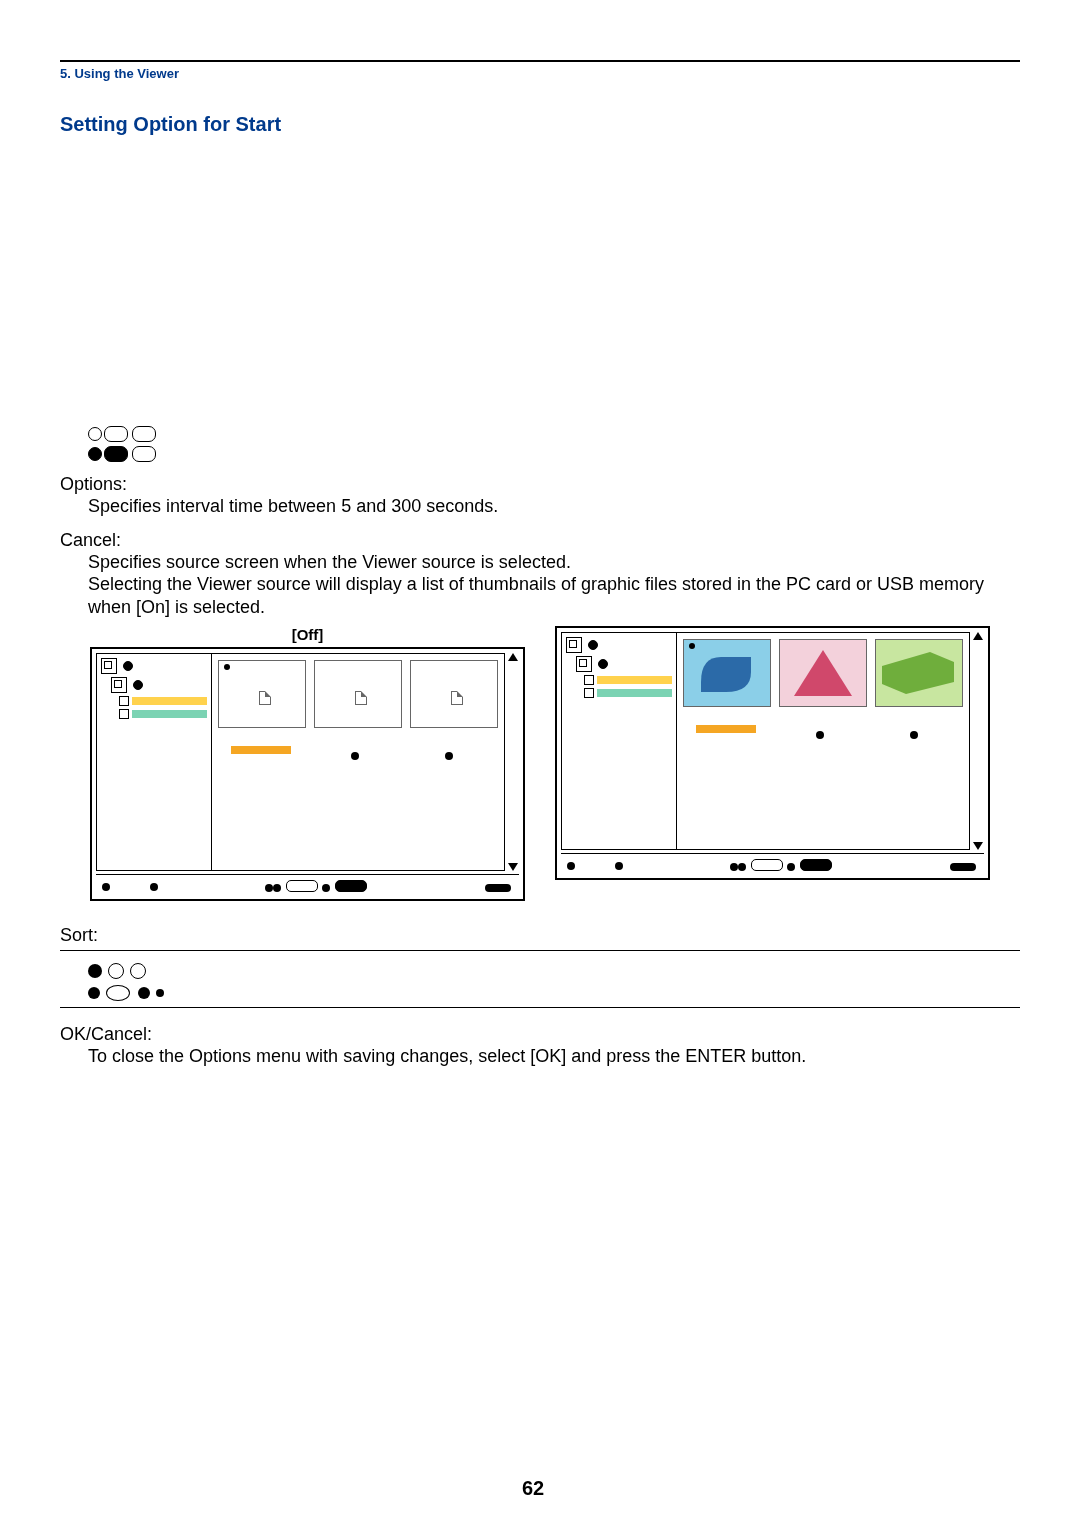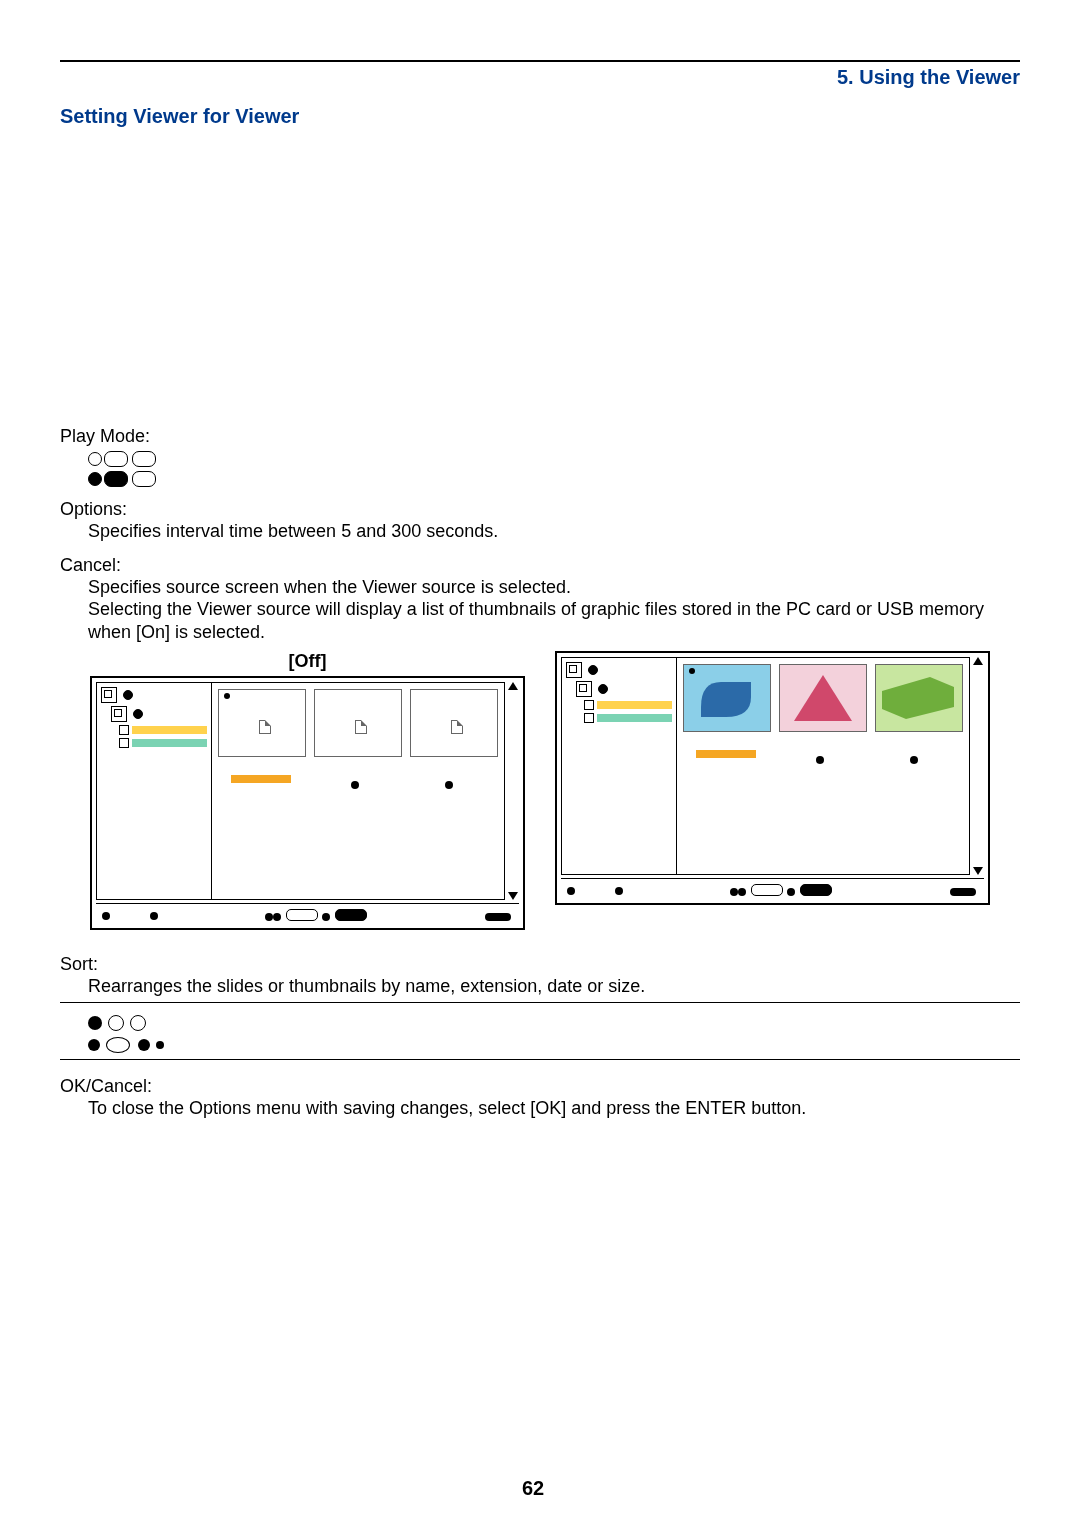--- a/index.html
+++ b/index.html
@@ -17,25 +17,25 @@
     padding: 60px 60px 0 60px;
     position: relative;
     height: 100%;
     box-sizing: border-box;
   }
   .top-rule {
     border-top: 2px solid #000;
     margin-bottom: 4px;
   }
   .chapter {
-    text-align: right;
+    text-align: left;
     font-weight: bold;
     color: #003a8c;
-    font-size: 20px;
-    margin-bottom: 16px;
+    font-size: 13px;
+    margin-bottom: 32px;
   }
   .section-title {
     font-weight: bold;
     color: #003a8c;
     font-size: 20px;
     margin-bottom: 6px;
   }
   .spacer-block {
     height: 280px;
   }
@@ -63,21 +63,21 @@
   .icons-row {
     display:flex; gap:4px; margin-left:28px; margin-top:6px; align-items:center;
   }
 
   .fig-wrap {
     display:flex; justify-content:space-between; gap:30px;
     margin-top: 8px;
     padding: 0 30px;
   }
   .fig-col { flex:1; }
-  .fig-label { text-align:center; font-weight:bold; font-size:18px; margin-bottom:4px; }
+  .fig-label { text-align:center; font-weight:bold; font-size:15px; margin-bottom:4px; }
   .panel {
     border:2px solid #000;
     height: 250px;
     position: relative;
     background:#fff;
   }
   .panel-inner {
     position:absolute; left:4px; top:4px; right:18px; bottom:28px;
     border:1px solid #000;
     background:#fff;
@@ -168,25 +168,24 @@
 
   
   .shape { position:absolute; }
 </style>
 </head>
 <body>
 
 <div class="page">
   <div class="top-rule"></div>
   <div class="chapter">5. Using the Viewer</div>
-  <div class="section-title">Setting Viewer for Viewer</div>
+  <div class="section-title">Setting Option for Start</div>
 
   <div class="spacer-block"></div>
 
-  <div class="term">Play Mode:</div>
   <div class="toggle-row">
     <span class="radio-open"></span><span class="lozenge"></span><span class="lozenge"></span>
   </div>
   <div class="toggle-row">
     <span class="radio-filled"></span><span class="lozenge solid"></span><span class="lozenge"></span>
   </div>
 
   <div class="term">Options:</div>
   <div class="desc">Specifies interval time between 5 and 300 seconds.</div>
 
@@ -323,21 +322,20 @@
             <span class="bb-dot"></span>
             <span class="bb-loz f"></span>
           </span>
           <span class="bb-right"><span class="bb-bar"></span></span>
         </div>
       </div>
     </div>
   </div>
 
   <div class="term" style="margin-top:24px;">Sort:</div>
-  <div class="desc">Rearranges the slides or thumbnails by name, extension, date or size.</div>
 
   <div class="note-box">
     <div class="icons-row" style="margin-left:0;">
       <span class="circ-solid"></span>
         <span class="circ-open"></span>
         <span class="circ-open"></span>
     </div>
     <div class="icons-row" style="margin-left:0;">
       <span class="circ-solid" style="width:12px;height:12px;"></span>
       <span class="oval-open"></span>

